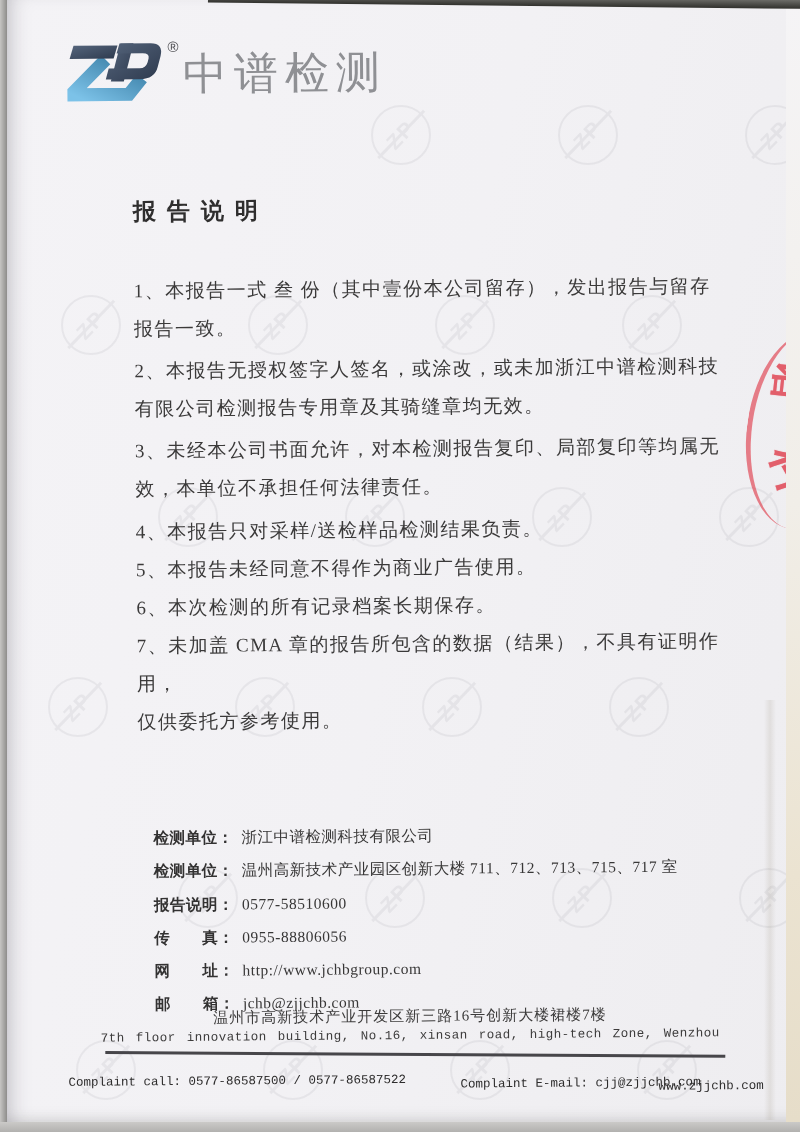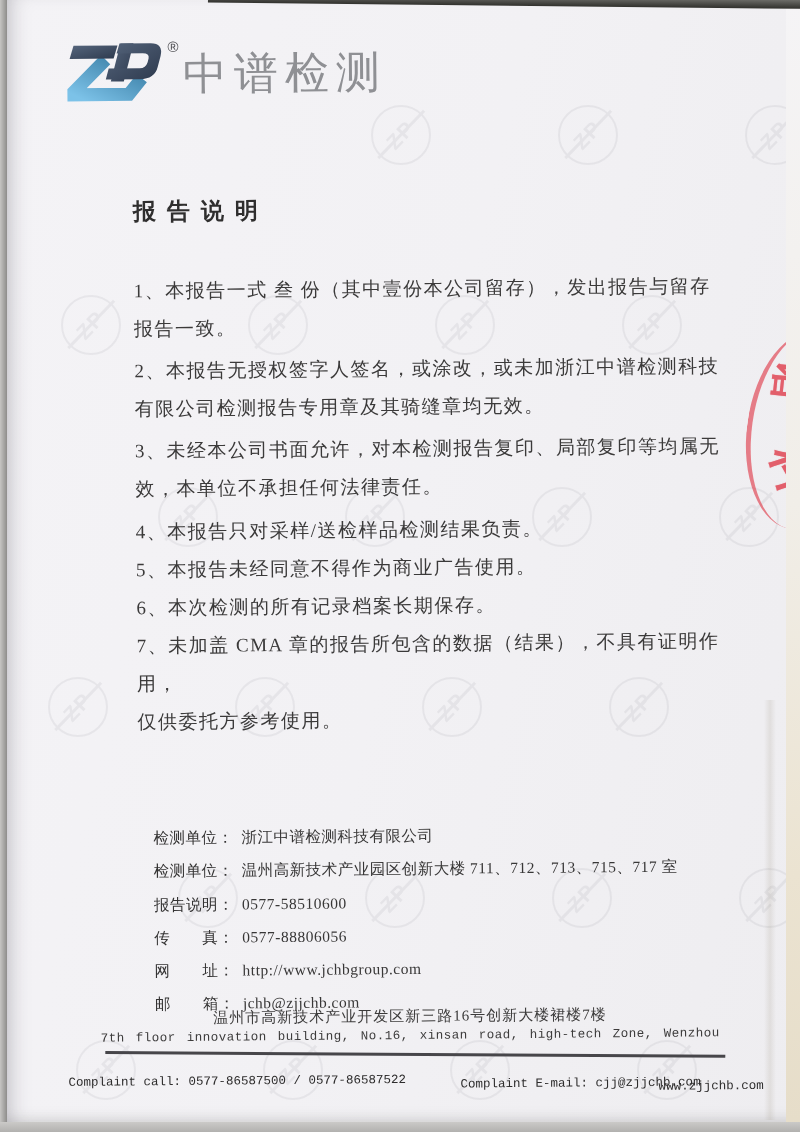--- a/index.html
+++ b/index.html
@@ -33,21 +33,21 @@
   .brand{position:absolute;left:52px;top:34px;display:flex;align-items:flex-start;}
   .reg{font-family:"Liberation Sans",sans-serif;color:#4a4a4e;font-size:15px;margin:2px 4px 0 2px;}
   .brand-name{font-family:"Liberation Sans","DejaVu Sans",sans-serif;font-weight:400;
       color:#8f9094;font-size:44px;letter-spacing:7px;margin-top:16px;line-height:1;}
   .doc-title{position:absolute;left:130px;top:194px;font-size:23px;font-weight:bold;
       color:#2f2e2e;letter-spacing:11px;}
   .note{position:absolute;left:130px;width:586px;color:#3b3a3a;font-size:19px;
       line-height:38px;letter-spacing:1.5px;}
   .contact-row{position:absolute;left:145px;width:600px;font-size:15.5px;color:#383737;
       letter-spacing:.5px;white-space:nowrap;}
-  .contact-row .lbl{display:inline-block;min-width:88px;font-weight:normal;color:#333232;}
+  .contact-row .lbl{display:inline-block;min-width:88px;font-weight:bold;color:#333232;}
   .addr-zh{position:absolute;left:0;top:1007px;width:800px;text-align:center;
       font-size:15px;color:#3c3b3b;letter-spacing:1px;}
   .addr-en{position:absolute;left:0;top:1029px;width:800px;text-align:center;
       font-family:"Liberation Mono","DejaVu Sans Mono",monospace;font-size:12.5px;
       color:#3c3b3b;letter-spacing:.5px;word-spacing:3px;}
   .sep-line{position:absolute;left:95px;top:1053px;width:620px;height:2.5px;
       background:#47464a;transform:rotate(0.85deg);}
   .footer-row{position:absolute;left:0;top:1073px;width:800px;height:24px;
       font-family:"Liberation Mono","DejaVu Sans Mono",monospace;font-size:12.5px;color:#2e2d2d;}
   .footer-row .f1{position:absolute;left:58px;top:0;}
@@ -198,21 +198,21 @@
       <div class="contact-row" style="top:826px">
         <span class="lbl">检测单位：</span><span>浙江中谱检测科技有限公司</span>
       </div>
       <div class="contact-row" style="top:859px">
         <span class="lbl">检测单位：</span><span>温州高新技术产业园区创新大楼 711、712、713、715、717 室</span>
       </div>
       <div class="contact-row" style="top:893px">
         <span class="lbl">报告说明：</span><span>0577-58510600</span>
       </div>
       <div class="contact-row" style="top:926px">
-        <span class="lbl">传　　真：</span><span>0577-88806056</span>
+        <span class="lbl">传　　真：</span><span>0955-88806056</span>
       </div>
       <div class="contact-row" style="top:959px">
         <span class="lbl">网　　址：</span><span>http://www.jchbgroup.com</span>
       </div>
       <div class="contact-row" style="top:992px">
         <span class="lbl">邮　　箱：</span><span>jchb@zjjchb.com</span>
       </div>
 
       <div class="addr-zh">温州市高新技术产业开发区新三路16号创新大楼裙楼7楼</div>
       <div class="addr-en">7th floor innovation building, No.16, xinsan road, high-tech Zone, Wenzhou</div>

